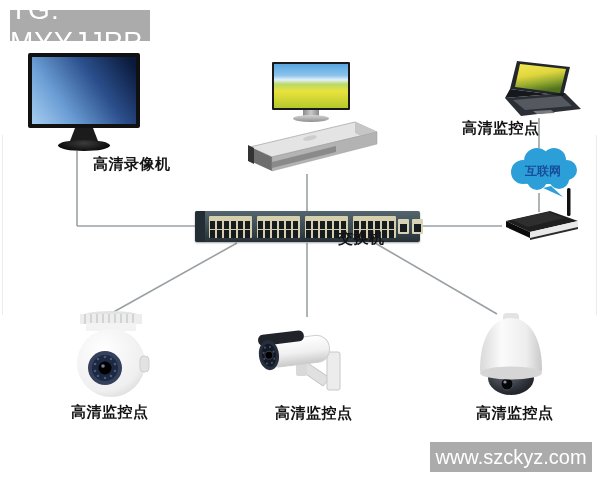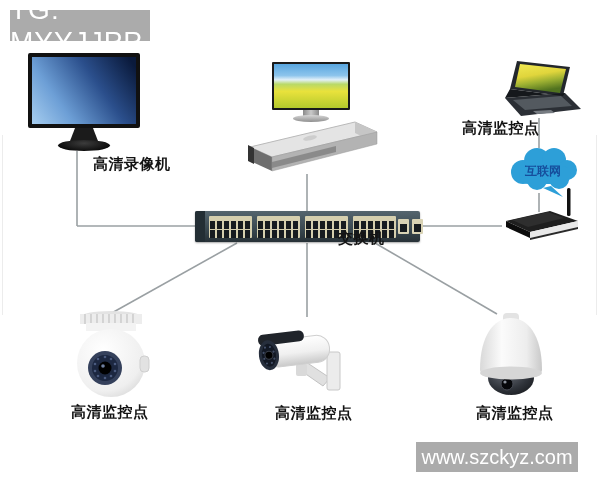--- a/index.html
+++ b/index.html
@@ -9,21 +9,21 @@
   }
   html,body{margin:0;padding:0;background:#fff;}
   .stage{position:relative;width:600px;height:480px;background:#fff;overflow:hidden;
          font-family:"Liberation Sans","DejaVu Sans",sans-serif;}
   .abs{position:absolute;}
   .label{position:absolute;font-size:15px;font-weight:600;color:var(--label-text,#141414);
          letter-spacing:.5px;white-space:nowrap;}
   .watermark{position:absolute;background:var(--watermark-bg,#ababab);color:var(--watermark-text,#fff);
              display:flex;align-items:center;justify-content:center;}
   .wm-top{left:10px;top:10px;width:140px;height:31px;font-size:28px;letter-spacing:1px;}
-  .wm-bottom{left:416px;top:442px;width:162px;height:30px;font-size:20px;}
+  .wm-bottom{left:430px;top:442px;width:162px;height:30px;font-size:20px;}
   .edge-line{position:absolute;width:1px;background:#ececec;}
 
   
   svg.connectors{position:absolute;left:0;top:0;width:600px;height:480px;}
   svg.connectors line{stroke:var(--line-gray,#9aa0a3);stroke-width:1.6;}
 
   
   .mon{left:28px;top:53px;width:112px;height:98px;}
   .mon-screen{position:absolute;left:0;top:0;width:104px;height:67px;background:#0d0d0d;
               border:4px solid #111;border-radius:2px;}

